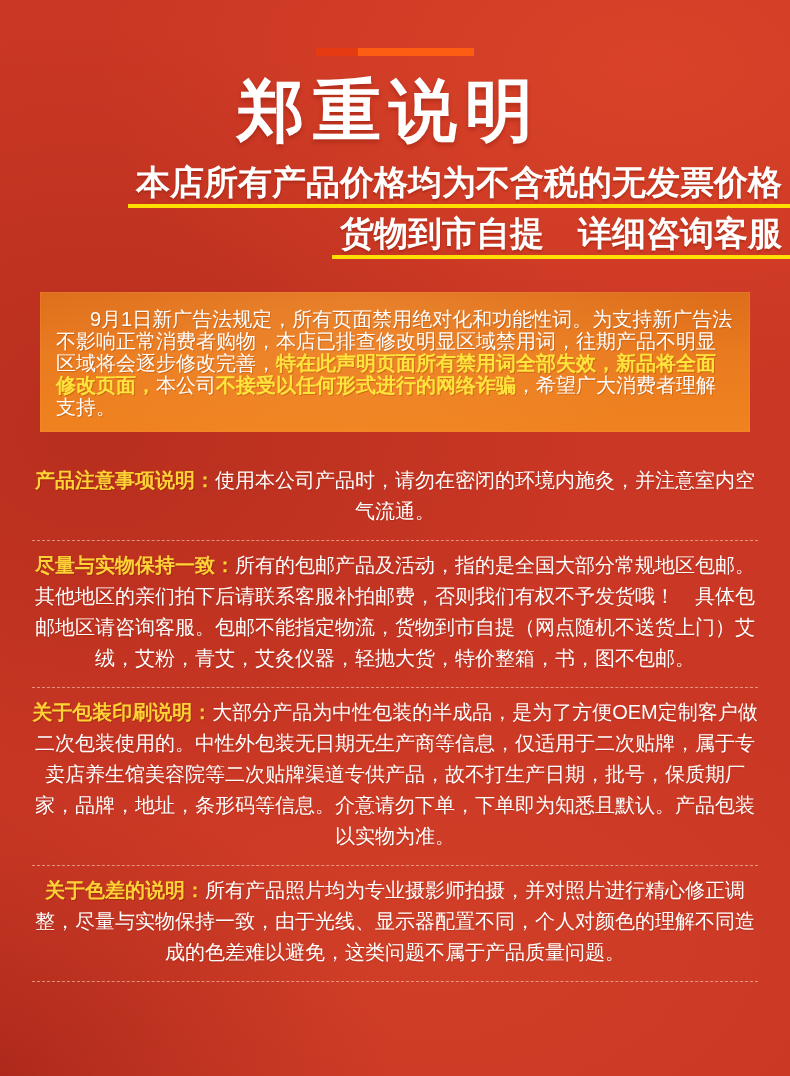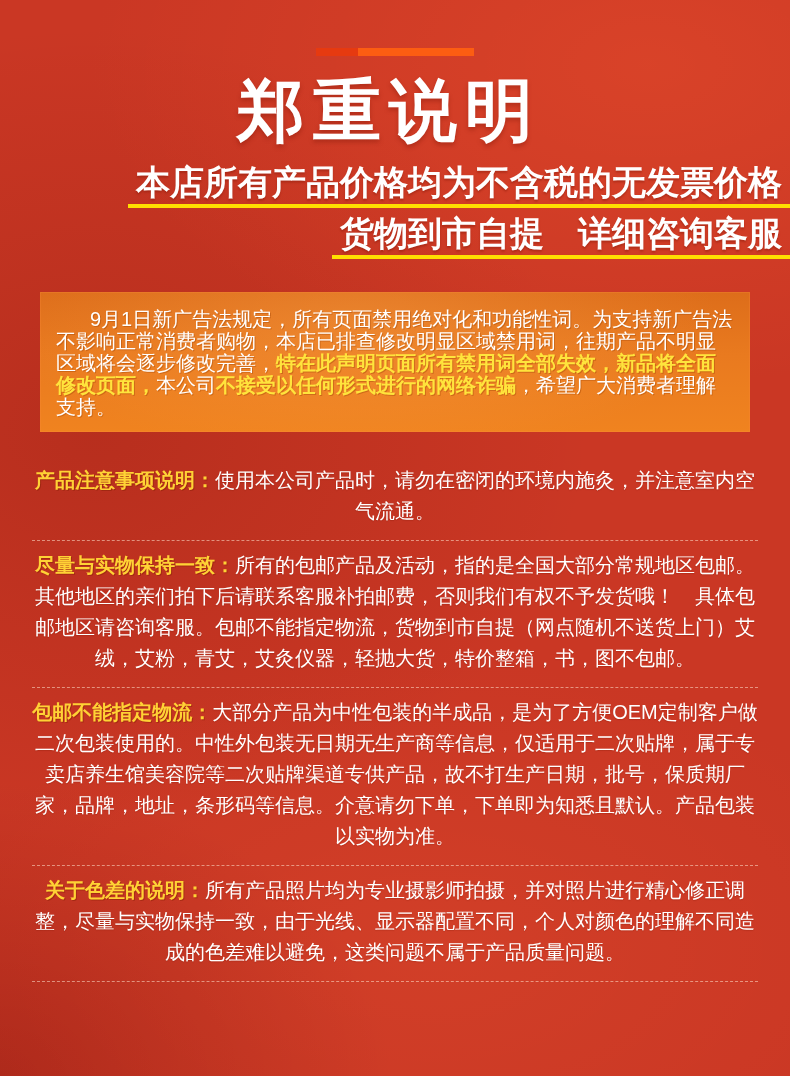--- a/index.html
+++ b/index.html
@@ -89,21 +89,21 @@
 
     <div class="section">
       <span class="label">产品注意事项说明：</span><span class="body">使用本公司产品时，请勿在密闭的环境内施灸，并注意室内空气流通。</span>
     </div>
 
     <div class="section">
       <span class="label">尽量与实物保持一致：</span><span class="body">所有的包邮产品及活动，指的是全国大部分常规地区包邮。其他地区的亲们拍下后请联系客服补拍邮费，否则我们有权不予发货哦！　具体包邮地区请咨询客服。包邮不能指定物流，货物到市自提（网点随机不送货上门）艾绒，艾粉，青艾，艾灸仪器，轻抛大货，特价整箱，书，图不包邮。</span>
     </div>
 
     <div class="section">
-      <span class="label">包邮不能指定物流：</span><span class="body">大部分产品为中性包装的半成品，是为了方便OEM定制客户做二次包装使用的。中性外包装无日期无生产商等信息，仅适用于二次贴牌，属于专卖店养生馆美容院等二次贴牌渠道专供产品，故不打生产日期，批号，保质期厂家，品牌，地址，条形码等信息。介意请勿下单，下单即为知悉且默认。产品包装以实物为准。</span>
+      <span class="label">关于包装印刷说明：</span><span class="body">大部分产品为中性包装的半成品，是为了方便OEM定制客户做二次包装使用的。中性外包装无日期无生产商等信息，仅适用于二次贴牌，属于专卖店养生馆美容院等二次贴牌渠道专供产品，故不打生产日期，批号，保质期厂家，品牌，地址，条形码等信息。介意请勿下单，下单即为知悉且默认。产品包装以实物为准。</span>
     </div>
 
     <div class="section">
       <span class="label">关于色差的说明：</span><span class="body">所有产品照片均为专业摄影师拍摄，并对照片进行精心修正调整，尽量与实物保持一致，由于光线、显示器配置不同，个人对颜色的理解不同造成的色差难以避免，这类问题不属于产品质量问题。</span>
     </div>
 
   </div>
 
 </div>
 

